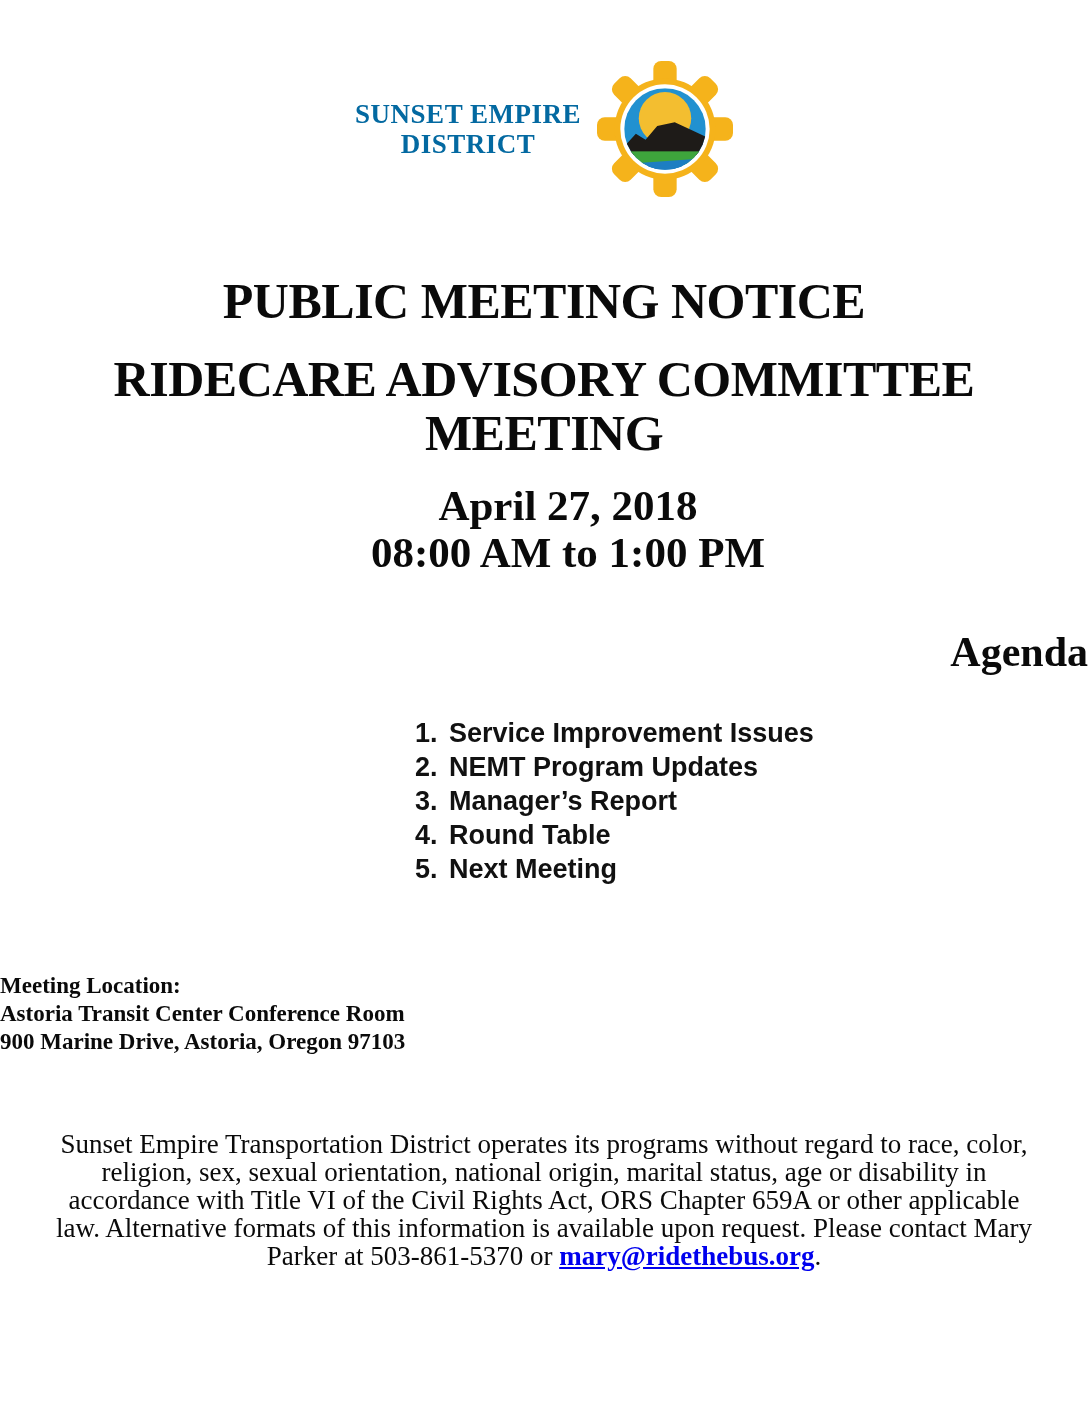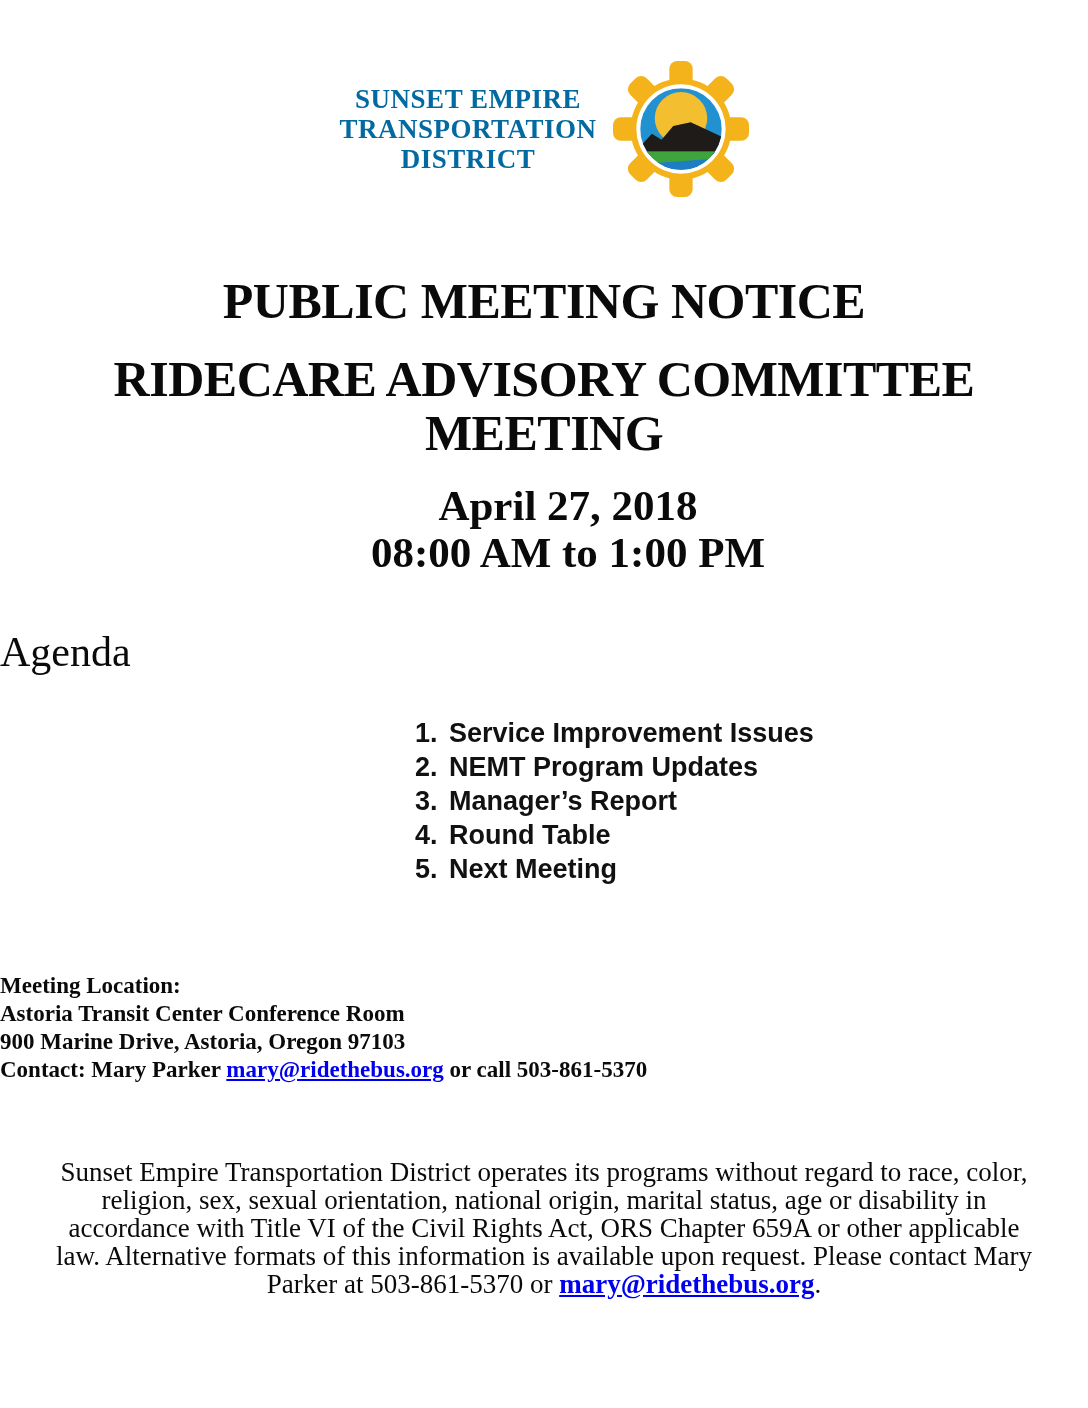--- a/index.html
+++ b/index.html
@@ -61,23 +61,23 @@
     margin-top: 22px;
     text-align: center;
     font-family: "Liberation Serif", serif;
     font-weight: bold;
     font-size: 43px;
     line-height: 1.1;
     margin-left: 48px;
   }
   .agenda-heading {
     margin-top: 53px;
-    text-align: left;
-    font-family: "Liberation Serif", serif;
-    font-weight: normal;
+    text-align: right;
+    font-family: "Liberation Serif", serif;
+    font-weight: bold;
     font-size: 42px;
     line-height: 1.05;
   }
 
   
   .agenda-list {
     margin-top: 42px;
     margin-left: 415px;
     font-family: "Liberation Sans", sans-serif;
     font-weight: bold;
@@ -115,21 +115,20 @@
   }
 </style>
 </head>
 <body>
 
 <div class="page">
 
   <header class="logo-row">
     <div class="logo-text">
       <div>SUNSET EMPIRE</div>
-      <div>TRANSPORTATION</div>
       <div>DISTRICT</div>
     </div>
     <svg class="gear-logo" viewBox="0 0 140 140" xmlns="http://www.w3.org/2000/svg">
       <defs>
         <clipPath id="sceneClip">
             <circle cx="70" cy="70" r="42"></circle>
           </clipPath>
       </defs>
 
       <g fill="#f5b31b">
@@ -192,18 +191,17 @@
     <div class="agenda-item">
       <span class="num">5.</span>
       <span class="label">Next Meeting</span>
     </div>
   </div>
 
   <div class="location-block">
     <div>Meeting Location:</div>
     <div>Astoria Transit Center Conference Room</div>
     <div>900 Marine Drive, Astoria, Oregon 97103</div>
-    <div><span>Contact: Mary Parker </span><a class="email-link">mary@ridethebus.org</a><span> or call 503-861-5370</span></div>
   </div>
 
   <p class="footer-note"><span>Sunset Empire Transportation District operates its programs without regard to race, color, religion, sex, sexual orientation, national origin, marital status, age or disability in accordance with Title VI of the Civil Rights Act, ORS Chapter 659A or other applicable law. Alternative formats of this information is available upon request. Please contact Mary Parker at 503-861-5370 or </span><a class="email-link">mary@ridethebus.org</a><span>.</span></p>
 
 </div>
 
 </body></html>

